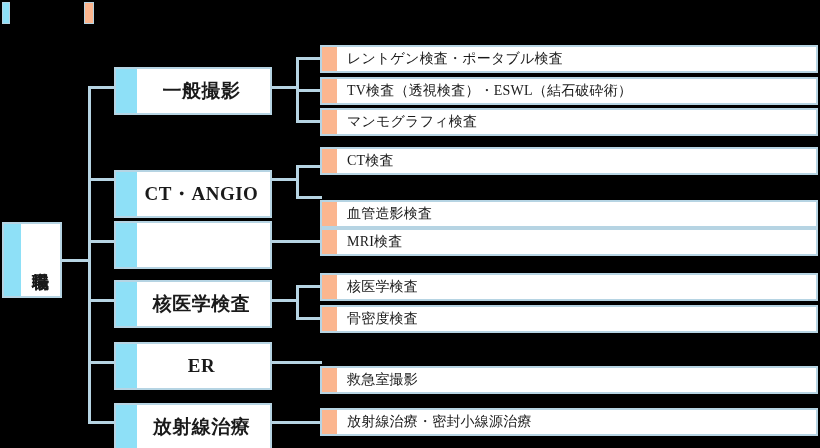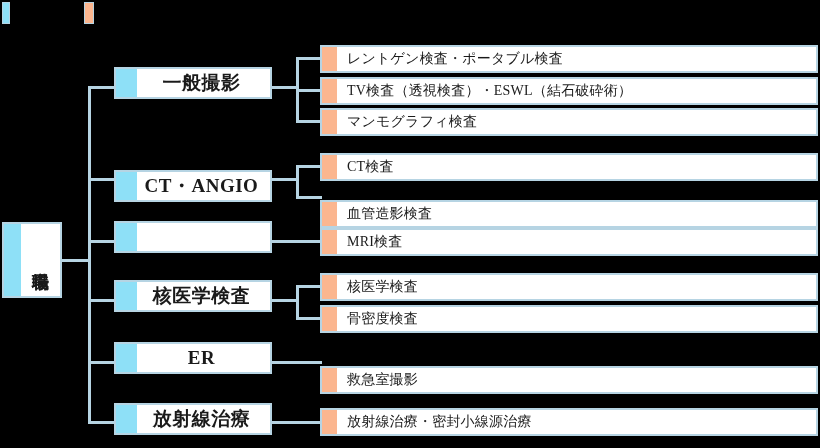--- a/index.html
+++ b/index.html
@@ -77,21 +77,21 @@
     font-weight: bold;
     letter-spacing: 1px;
     line-height: 1;
     padding: 2px 0;
   }
 
   
   .node.dept {
     left: 114px;
     width: 158px;
-    height: 32px;
+    height: 48px;
   }
   .node.dept .accent {
     width: 21px;
     background: #8ee0f7;
   }
   .node.dept .label {
     justify-content: center;
     font-size: 19px;
     font-weight: bold;
     letter-spacing: 0.5px;
@@ -197,21 +197,21 @@
   <div class="node leaf" style="top:77px;">
     <div class="accent"></div>
     <div class="label">TV検査（透視検査）・ESWL（結石破砕術）</div>
   </div>
 
   <div class="node leaf" style="top:108px;">
     <div class="accent"></div>
     <div class="label">マンモグラフィ検査</div>
   </div>
 
-  <div class="node leaf" style="top:153px;justify-content:center;">
+  <div class="node leaf" style="top:147px;justify-content:center;">
     <div class="accent"></div>
     <div class="label">CT検査</div>
   </div>
 
   <div class="node leaf" style="top:200px;">
     <div class="accent"></div>
     <div class="label">血管造影検査</div>
   </div>
 
   <div class="node leaf" style="top:228px;">

